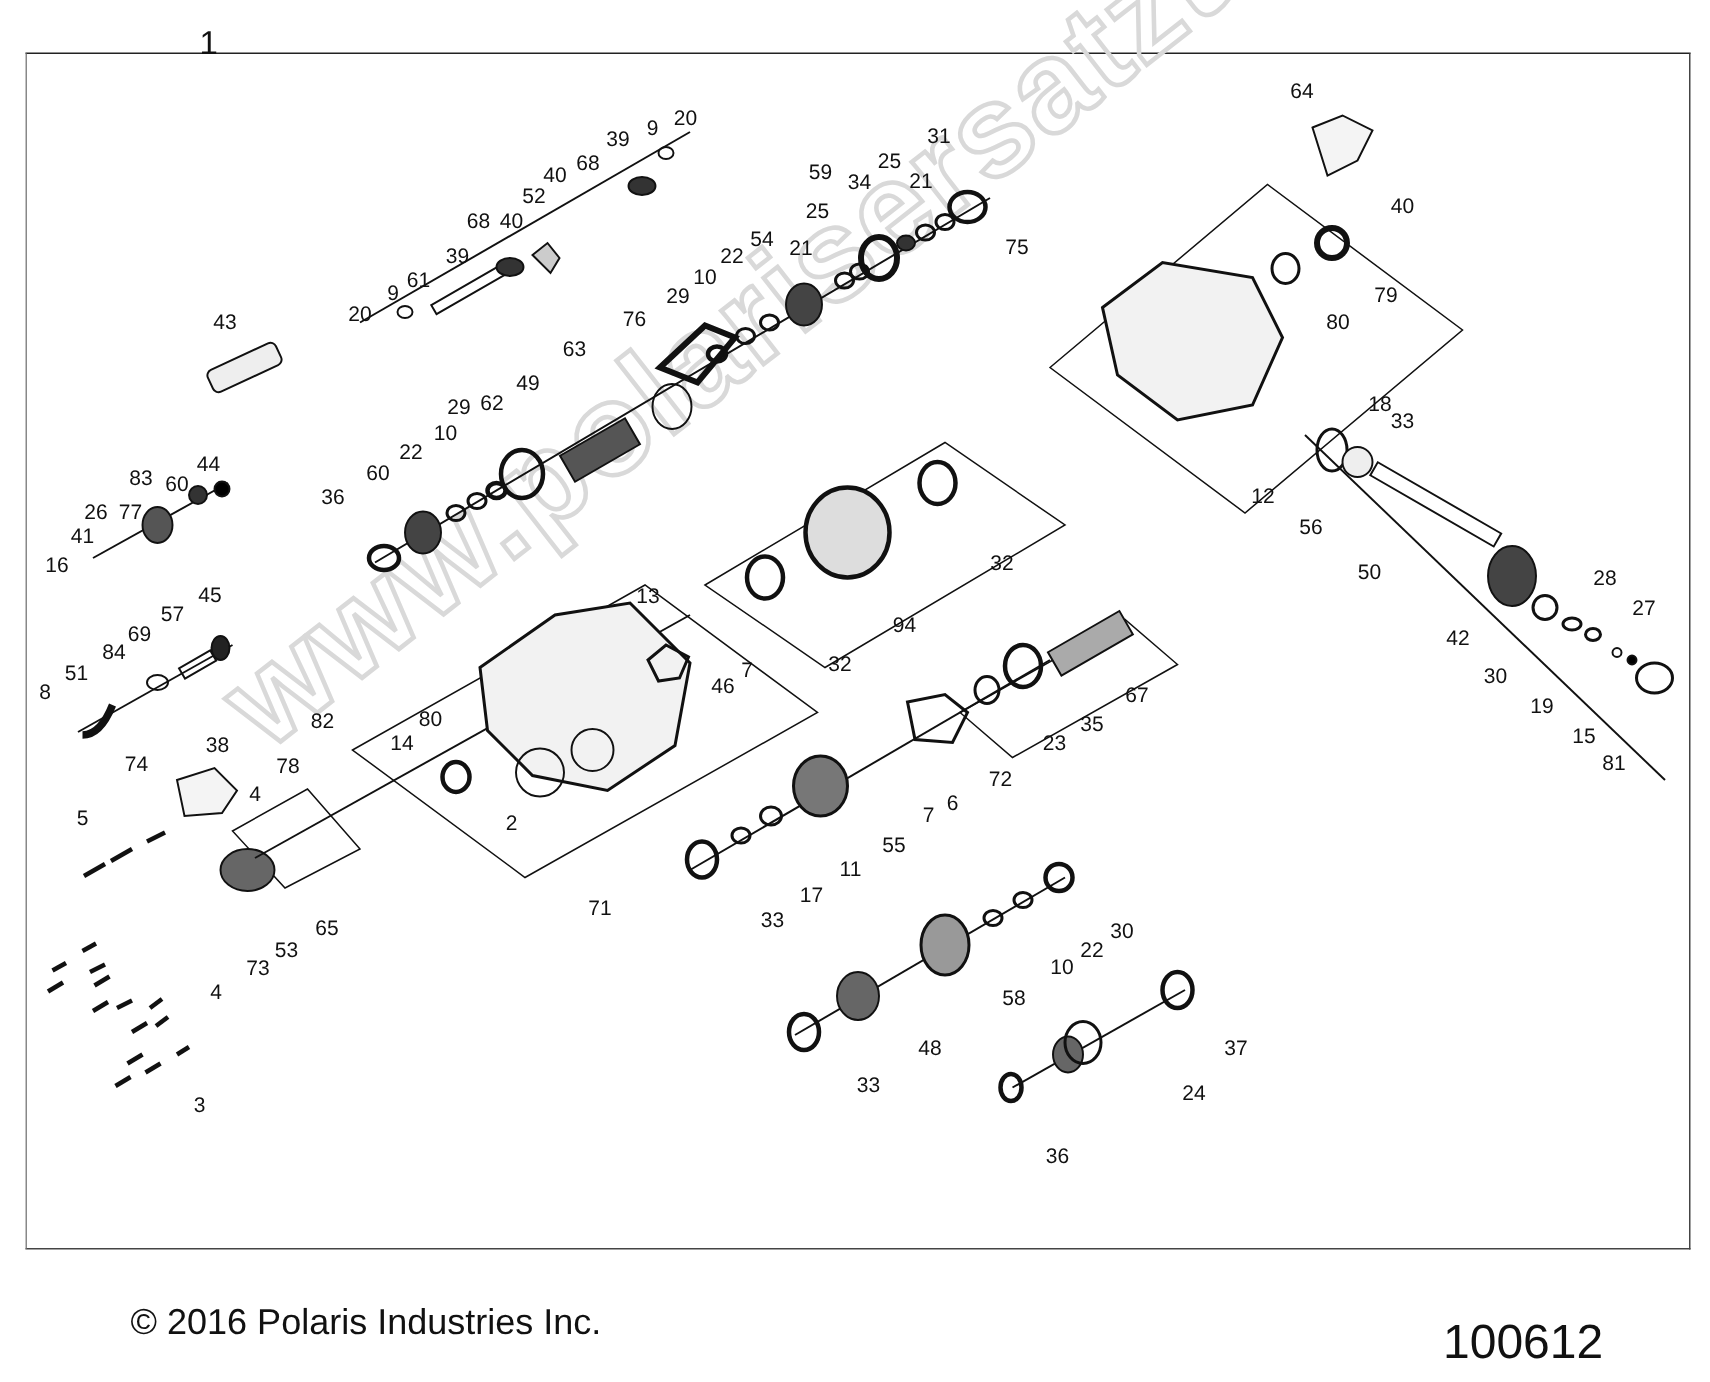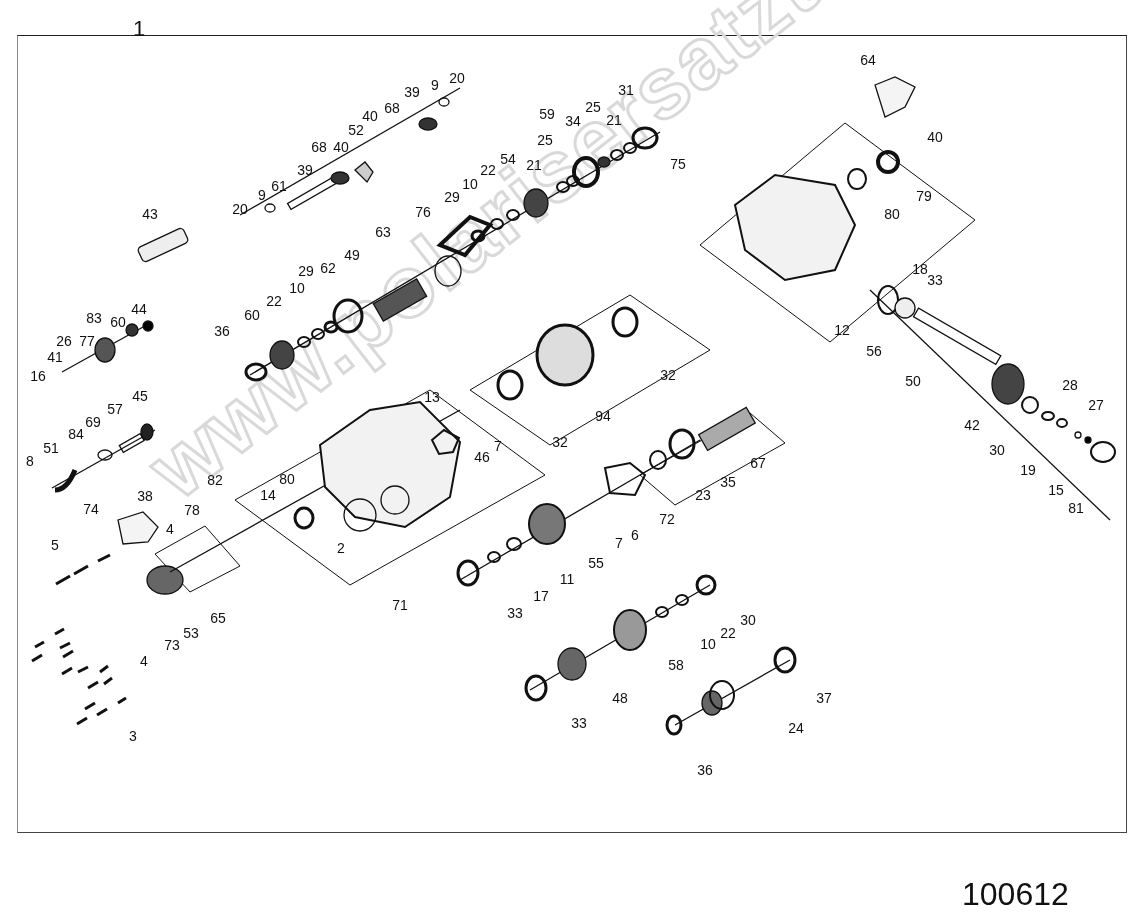--- a/index.html
+++ b/index.html
@@ -255,14 +255,15 @@
       <div class="callout" style="left: 728px; top: 633px;">22</div>
       <div class="callout" style="left: 708px; top: 644px;">10</div>
       <div class="callout" style="left: 676px; top: 665px;">58</div>
       <div class="callout" style="left: 620px; top: 698px;">48</div>
       <div class="callout" style="left: 824px; top: 698px;">37</div>
       <div class="callout" style="left: 796px; top: 728px;">24</div>
       <div class="callout" style="left: 579px; top: 723px;">33</div>
       <div class="callout" style="left: 705px; top: 770px;">36</div>
     </div>
 
+  <div class="copyright">© 2016 Polaris Industries Inc.</div>
   <div class="drawing-id">100612</div>
 </div>
 
 </body></html>

